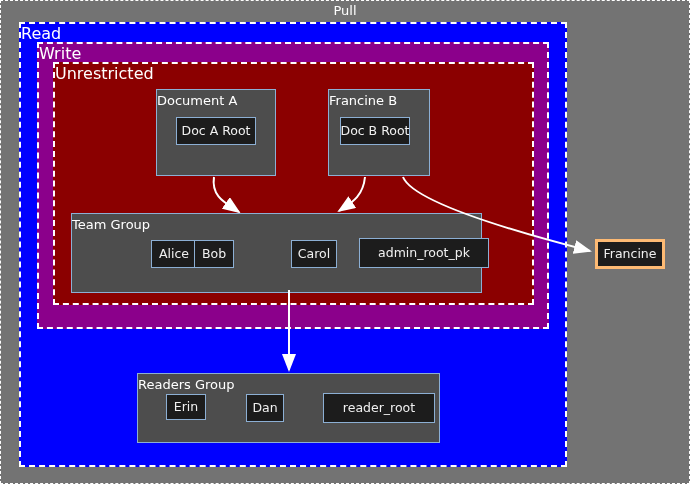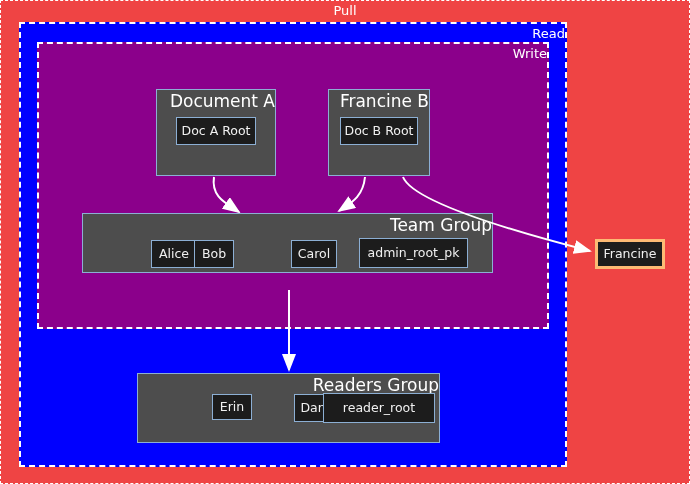--- a/index.html
+++ b/index.html
@@ -4,39 +4,39 @@
 <style>
   html, body {
     margin: 0;
     padding: 0;
     background: #00008B;
   }
   #canvas {
     position: relative;
     width: 690px;
     height: 484px;
-    background: #ef4444;
+    background: #737373;
     border: 1px dashed #ffffff;
     box-sizing: border-box;
     font-family: "DejaVu Sans", "Liberation Sans", sans-serif;
     overflow: hidden;
   }
   .region {
     position: absolute;
     box-sizing: border-box;
     border: 2px dashed #ffffff;
   }
   .region > .region-label {
     position: absolute;
     top: 2px;
     left: 0;
     right: 0;
-    text-align: right;
+    text-align: left;
     color: #ffffff;
-    font-size: 13px;
+    font-size: 16px;
     line-height: 16px;
     white-space: nowrap;
   }
   #pull-label {
     position: absolute;
     top: 2px;
     left: 0;
     right: 0;
     text-align: center;
     color: #ffffff;
@@ -51,54 +51,54 @@
     position: absolute;
     box-sizing: border-box;
     background: #4D4D4D;
     border: 1px solid #8CAFD4;
   }
   .node-title {
     position: absolute;
     top: 3px;
     left: 0;
     right: 0;
-    text-align: right;
+    text-align: left;
     color: #ffffff;
-    font-size: 17px;
+    font-size: 13px;
     line-height: 16px;
     white-space: nowrap;
   }
   .leaf {
     position: absolute;
     box-sizing: border-box;
     background: #1C1C1C;
     border: 1px solid #8CAFD4;
     color: #F0F0F0;
     font-size: 12.5px;
     line-height: 1;
     display: flex;
     align-items: center;
     justify-content: center;
     white-space: nowrap;
     padding: 12px 6px;
   }
   #doc-a       { left: 155px; top: 88px;  width: 120px; height: 87px; }
   #doc-a-root  { left: 175px; top: 116px; width: 80px;  height: 28px; }
   #doc-b       { left: 327px; top: 88px;  width: 102px; height: 87px; }
-  #doc-b-root  { left: 339px; top: 116px; width: 78px;  height: 28px; }
+  #doc-b-root  { left: 339px; top: 116px; width: 70px;  height: 28px; }
 
-  #team-group  { left: 81px;  top: 212px; width: 411px; height: 60px; }
+  #team-group  { left: 70px;  top: 212px; width: 411px; height: 80px; }
   #team-alice  { left: 110px; top: 239px; width: 46px;  height: 28px; margin-left: 40px; }
   #team-bob    { left: 193px; top: 239px; width: 40px;  height: 28px; }
   #team-carol  { left: 290px; top: 239px; width: 46px;  height: 28px; }
-  #team-admin  { left: 358px; top: 237px; width: 109px; height: 30px; }
+  #team-admin  { left: 358px; top: 237px; width: 130px; height: 30px; }
 
   #readers-group { left: 136px; top: 372px; width: 303px; height: 70px; }
-  #readers-erin  { left: 165px; top: 393px; width: 40px;  height: 20px; margin-left: 46px; }
-  #readers-dan   { left: 245px; top: 393px; width: 38px;  height: 28px; margin-left: 48px; }
+  #readers-erin  { left: 165px; top: 393px; width: 40px;  height: 20px; }
+  #readers-dan   { left: 245px; top: 393px; width: 38px;  height: 28px; }
   #readers-root  { left: 322px; top: 392px; width: 112px;  height: 30px; }
 
   #francine {
     left: 594px; top: 238px; width: 70px; height: 28px;
     background: #1C1C1C; border: 3px solid #fdba74;
   }
 
   #edges {
     position: absolute;
     left: 0; top: 0;
@@ -114,20 +114,23 @@
   <div id="pull-label">Pull</div>
 
   <div class="region" id="region-read">
     <div class="region-label">Read</div>
   </div>
 
   <div class="region" id="region-write">
     <div class="region-label">Write</div>
   </div>
 
+  <div class="region" id="region-unrest">
+    <div class="region-label">Unrestricted</div>
+  </div>
 
   <div class="node-box" id="doc-a">
     <div class="node-title">Document A</div>
   </div>
   <div class="leaf" id="doc-a-root">Doc A Root</div>
 
   <div class="node-box" id="doc-b">
     <div class="node-title">Francine B</div>
   </div>
   <div class="leaf" id="doc-b-root">Doc B Root</div>

